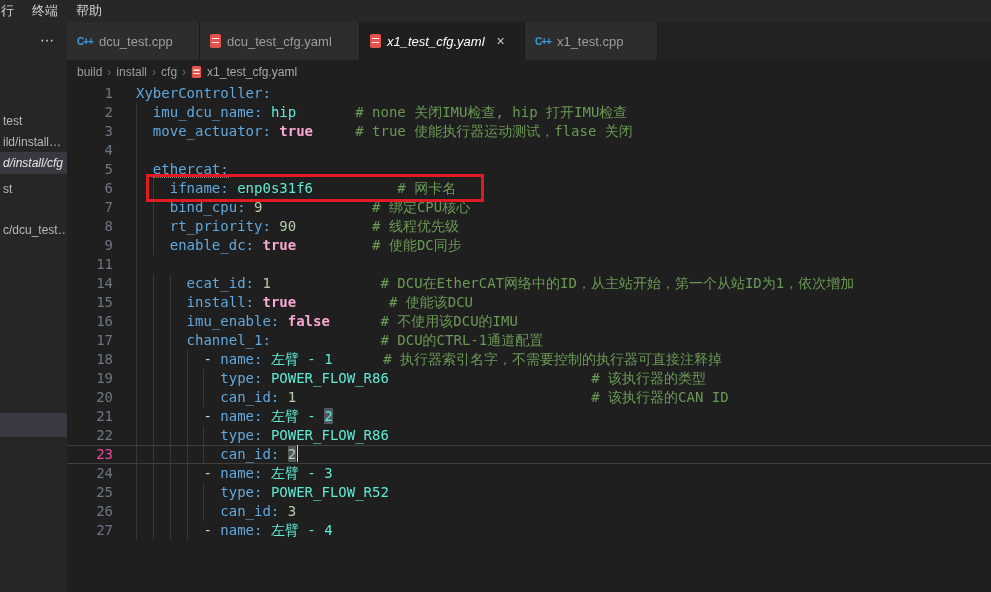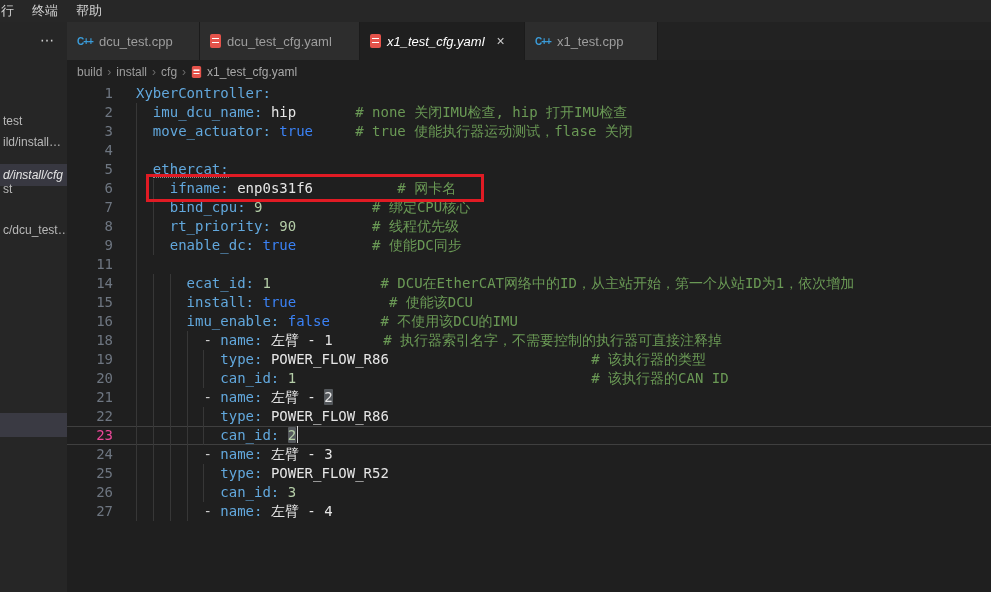--- a/index.html
+++ b/index.html
@@ -53,22 +53,22 @@
             background:#1f1f1f; font-family:"DejaVu Sans Mono", monospace;
             font-size:14px; line-height:19px; overflow:hidden; }
   .row { position:relative; height:19px; white-space:pre; display:flex; }
   .row.active { box-shadow: inset 0 1px 0 #3f3f3f, inset 0 -1px 0 #3f3f3f; }
   .gutter { width:46px; text-align:right; color:#6e7681; flex:none; user-select:none; }
   .row.active .gutter { color:#ec4899; }
   .code { position:relative; margin-left:23px; flex:1; color:#cccccc; }
   .guide { position:absolute; top:0; width:1px; height:19px; background:#373737; }
 
   .k { color:#62a8dd; }           
-  .s { color:#e5e5e5; }           
-  .b { color:#3b82f6; }           
+  .s { color:#5eead4; }           
+  .b { color:#f9a8d4;font-weight:bold; }           
   .n { color:#b5cea8; }           
   .c { color:#6a9955; }           
   .p { color:#cccccc; }
   .u { border-bottom:1px dotted #8a8a8a;text-align:right; }
   .hl { background:#54585c; border-radius:1px; }
   .cur { display:inline-block; width:0; border-left:1.5px solid #d7d7d7; height:17px;
          vertical-align:-3px; margin-left:1px; }
 
   .redbox { position:absolute; border:3px solid #e01b24; z-index:8; pointer-events:none; }
 </style>
@@ -78,21 +78,21 @@
 <div class="menubar">
     <span class="mitem">行</span>
     <span class="mitem">终端</span>
     <span class="mitem">帮助</span>
   </div>
 
 <div class="sidebar">
   <span class="sb-ellipsis">⋯</span>
 <div class="sb-item" style="top: 88px;">test</div>
     <div class="sb-item" style="top: 109px;">ild/install…</div>
-    <div class="sb-item sel" style="top: 142px;">d/install/cfg</div>
+    <div class="sb-item sel" style="top: 130px;">d/install/cfg</div>
     <div class="sb-item" style="top: 156px;">st</div>
     <div class="sb-item" style="top: 197px;">c/dcu_test…</div>
     <div class="sb-item bar" style="top: 391px;"></div>
   </div>
 
 <div class="tabbar">
     <div class="tab" style="width: 133px;">
       <span class="ic-cpp">C++</span>
       <span>dcu_test.cpp</span>
     </div>
@@ -129,20 +129,21 @@
     <div class="row"><div class="gutter">4</div><div class="code"><span class="guide" style="left: 0ch;"></span></div></div>
     <div class="row"><div class="gutter">5</div><div class="code"><span class="guide" style="left: 0ch;"></span><span class="p">  </span><span class="k u">ethercat:</span></div></div>
     <div class="row"><div class="gutter">6</div><div class="code"><span class="guide" style="left: 0ch;"></span><span class="guide" style="left: 2ch;"></span><span class="p">    </span><span class="k">ifname:</span><span class="p"> </span><span class="s">enp0s31f6</span><span class="p">          </span><span class="c"># 网卡名</span><div class="redbox" style="left: 10px; top: -5px; width: 338px; height: 28px;"></div></div></div>
     <div class="row"><div class="gutter">7</div><div class="code"><span class="guide" style="left: 0ch;"></span><span class="guide" style="left: 2ch;"></span><span class="p">    </span><span class="k">bind_cpu:</span><span class="p"> </span><span class="n">9</span><span class="p">             </span><span class="c"># 绑定CPU核心</span></div></div>
     <div class="row"><div class="gutter">8</div><div class="code"><span class="guide" style="left: 0ch;"></span><span class="guide" style="left: 2ch;"></span><span class="p">    </span><span class="k">rt_priority:</span><span class="p"> </span><span class="n">90</span><span class="p">         </span><span class="c"># 线程优先级</span></div></div>
     <div class="row"><div class="gutter">9</div><div class="code"><span class="guide" style="left: 0ch;"></span><span class="guide" style="left: 2ch;"></span><span class="p">    </span><span class="k">enable_dc:</span><span class="p"> </span><span class="b">true</span><span class="p">         </span><span class="c"># 使能DC同步</span></div></div>
     <div class="row"><div class="gutter">11</div><div class="code"><span class="guide" style="left: 0ch;"></span></div></div>
     <div class="row"><div class="gutter">14</div><div class="code"><span class="guide" style="left: 0ch;"></span><span class="guide" style="left: 2ch;"></span><span class="guide" style="left: 4ch;"></span><span class="p">      </span><span class="k">ecat_id:</span><span class="p"> </span><span class="n">1</span><span class="p">             </span><span class="c"># DCU在EtherCAT网络中的ID，从主站开始，第一个从站ID为1，依次增加</span></div></div>
     <div class="row"><div class="gutter">15</div><div class="code"><span class="guide" style="left: 0ch;"></span><span class="guide" style="left: 2ch;"></span><span class="guide" style="left: 4ch;"></span><span class="p">      </span><span class="k">install:</span><span class="p"> </span><span class="b">true</span><span class="p">           </span><span class="c"># 使能该DCU</span></div></div>
     <div class="row"><div class="gutter">16</div><div class="code"><span class="guide" style="left: 0ch;"></span><span class="guide" style="left: 2ch;"></span><span class="guide" style="left: 4ch;"></span><span class="p">      </span><span class="k">imu_enable:</span><span class="p"> </span><span class="b">false</span><span class="p">      </span><span class="c"># 不使用该DCU的IMU</span></div></div>
+    <div class="row"><div class="gutter">17</div><div class="code"><span class="guide" style="left: 0ch;"></span><span class="guide" style="left: 2ch;"></span><span class="guide" style="left: 4ch;"></span><span class="p">      </span><span class="k">channel_1:</span><span class="p">             </span><span class="c"># DCU的CTRL-1通道配置</span></div></div>
     <div class="row"><div class="gutter">18</div><div class="code"><span class="guide" style="left: 0ch;"></span><span class="guide" style="left: 2ch;"></span><span class="guide" style="left: 4ch;"></span><span class="guide" style="left: 6ch;"></span><span class="p">        </span><span class="p">- </span><span class="k">name:</span><span class="p"> </span><span class="s">左臂 - 1</span><span class="p">      </span><span class="c"># 执行器索引名字，不需要控制的执行器可直接注释掉</span></div></div>
     <div class="row"><div class="gutter">19</div><div class="code"><span class="guide" style="left: 0ch;"></span><span class="guide" style="left: 2ch;"></span><span class="guide" style="left: 4ch;"></span><span class="guide" style="left: 6ch;"></span><span class="guide" style="left: 8ch;"></span><span class="p">          </span><span class="k">type:</span><span class="p"> </span><span class="s">POWER_FLOW_R86</span><span class="p">                        </span><span class="c"># 该执行器的类型</span></div></div>
     <div class="row"><div class="gutter">20</div><div class="code"><span class="guide" style="left: 0ch;"></span><span class="guide" style="left: 2ch;"></span><span class="guide" style="left: 4ch;"></span><span class="guide" style="left: 6ch;"></span><span class="guide" style="left: 8ch;"></span><span class="p">          </span><span class="k">can_id:</span><span class="p"> </span><span class="n">1</span><span class="p">                                   </span><span class="c"># 该执行器的CAN ID</span></div></div>
     <div class="row"><div class="gutter">21</div><div class="code"><span class="guide" style="left: 0ch;"></span><span class="guide" style="left: 2ch;"></span><span class="guide" style="left: 4ch;"></span><span class="guide" style="left: 6ch;"></span><span class="p">        </span><span class="p">- </span><span class="k">name:</span><span class="p"> </span><span class="s">左臂 - </span><span class="s hl">2</span></div></div>
     <div class="row"><div class="gutter">22</div><div class="code"><span class="guide" style="left: 0ch;"></span><span class="guide" style="left: 2ch;"></span><span class="guide" style="left: 4ch;"></span><span class="guide" style="left: 6ch;"></span><span class="guide" style="left: 8ch;"></span><span class="p">          </span><span class="k">type:</span><span class="p"> </span><span class="s">POWER_FLOW_R86</span></div></div>
     <div class="row active"><div class="gutter">23</div><div class="code"><span class="guide" style="left: 0ch;"></span><span class="guide" style="left: 2ch;"></span><span class="guide" style="left: 4ch;"></span><span class="guide" style="left: 6ch;"></span><span class="guide" style="left: 8ch;"></span><span class="p">          </span><span class="k">can_id:</span><span class="p"> </span><span class="n hl">2</span><span class="cur"></span></div></div>
     <div class="row"><div class="gutter">24</div><div class="code"><span class="guide" style="left: 0ch;"></span><span class="guide" style="left: 2ch;"></span><span class="guide" style="left: 4ch;"></span><span class="guide" style="left: 6ch;"></span><span class="p">        </span><span class="p">- </span><span class="k">name:</span><span class="p"> </span><span class="s">左臂 - 3</span></div></div>
     <div class="row"><div class="gutter">25</div><div class="code"><span class="guide" style="left: 0ch;"></span><span class="guide" style="left: 2ch;"></span><span class="guide" style="left: 4ch;"></span><span class="guide" style="left: 6ch;"></span><span class="guide" style="left: 8ch;"></span><span class="p">          </span><span class="k">type:</span><span class="p"> </span><span class="s">POWER_FLOW_R52</span></div></div>
     <div class="row"><div class="gutter">26</div><div class="code"><span class="guide" style="left: 0ch;"></span><span class="guide" style="left: 2ch;"></span><span class="guide" style="left: 4ch;"></span><span class="guide" style="left: 6ch;"></span><span class="guide" style="left: 8ch;"></span><span class="p">          </span><span class="k">can_id:</span><span class="p"> </span><span class="n">3</span></div></div>
     <div class="row"><div class="gutter">27</div><div class="code"><span class="guide" style="left: 0ch;"></span><span class="guide" style="left: 2ch;"></span><span class="guide" style="left: 4ch;"></span><span class="guide" style="left: 6ch;"></span><span class="p">        </span><span class="p">- </span><span class="k">name:</span><span class="p"> </span><span class="s">左臂 - 4</span></div></div>

